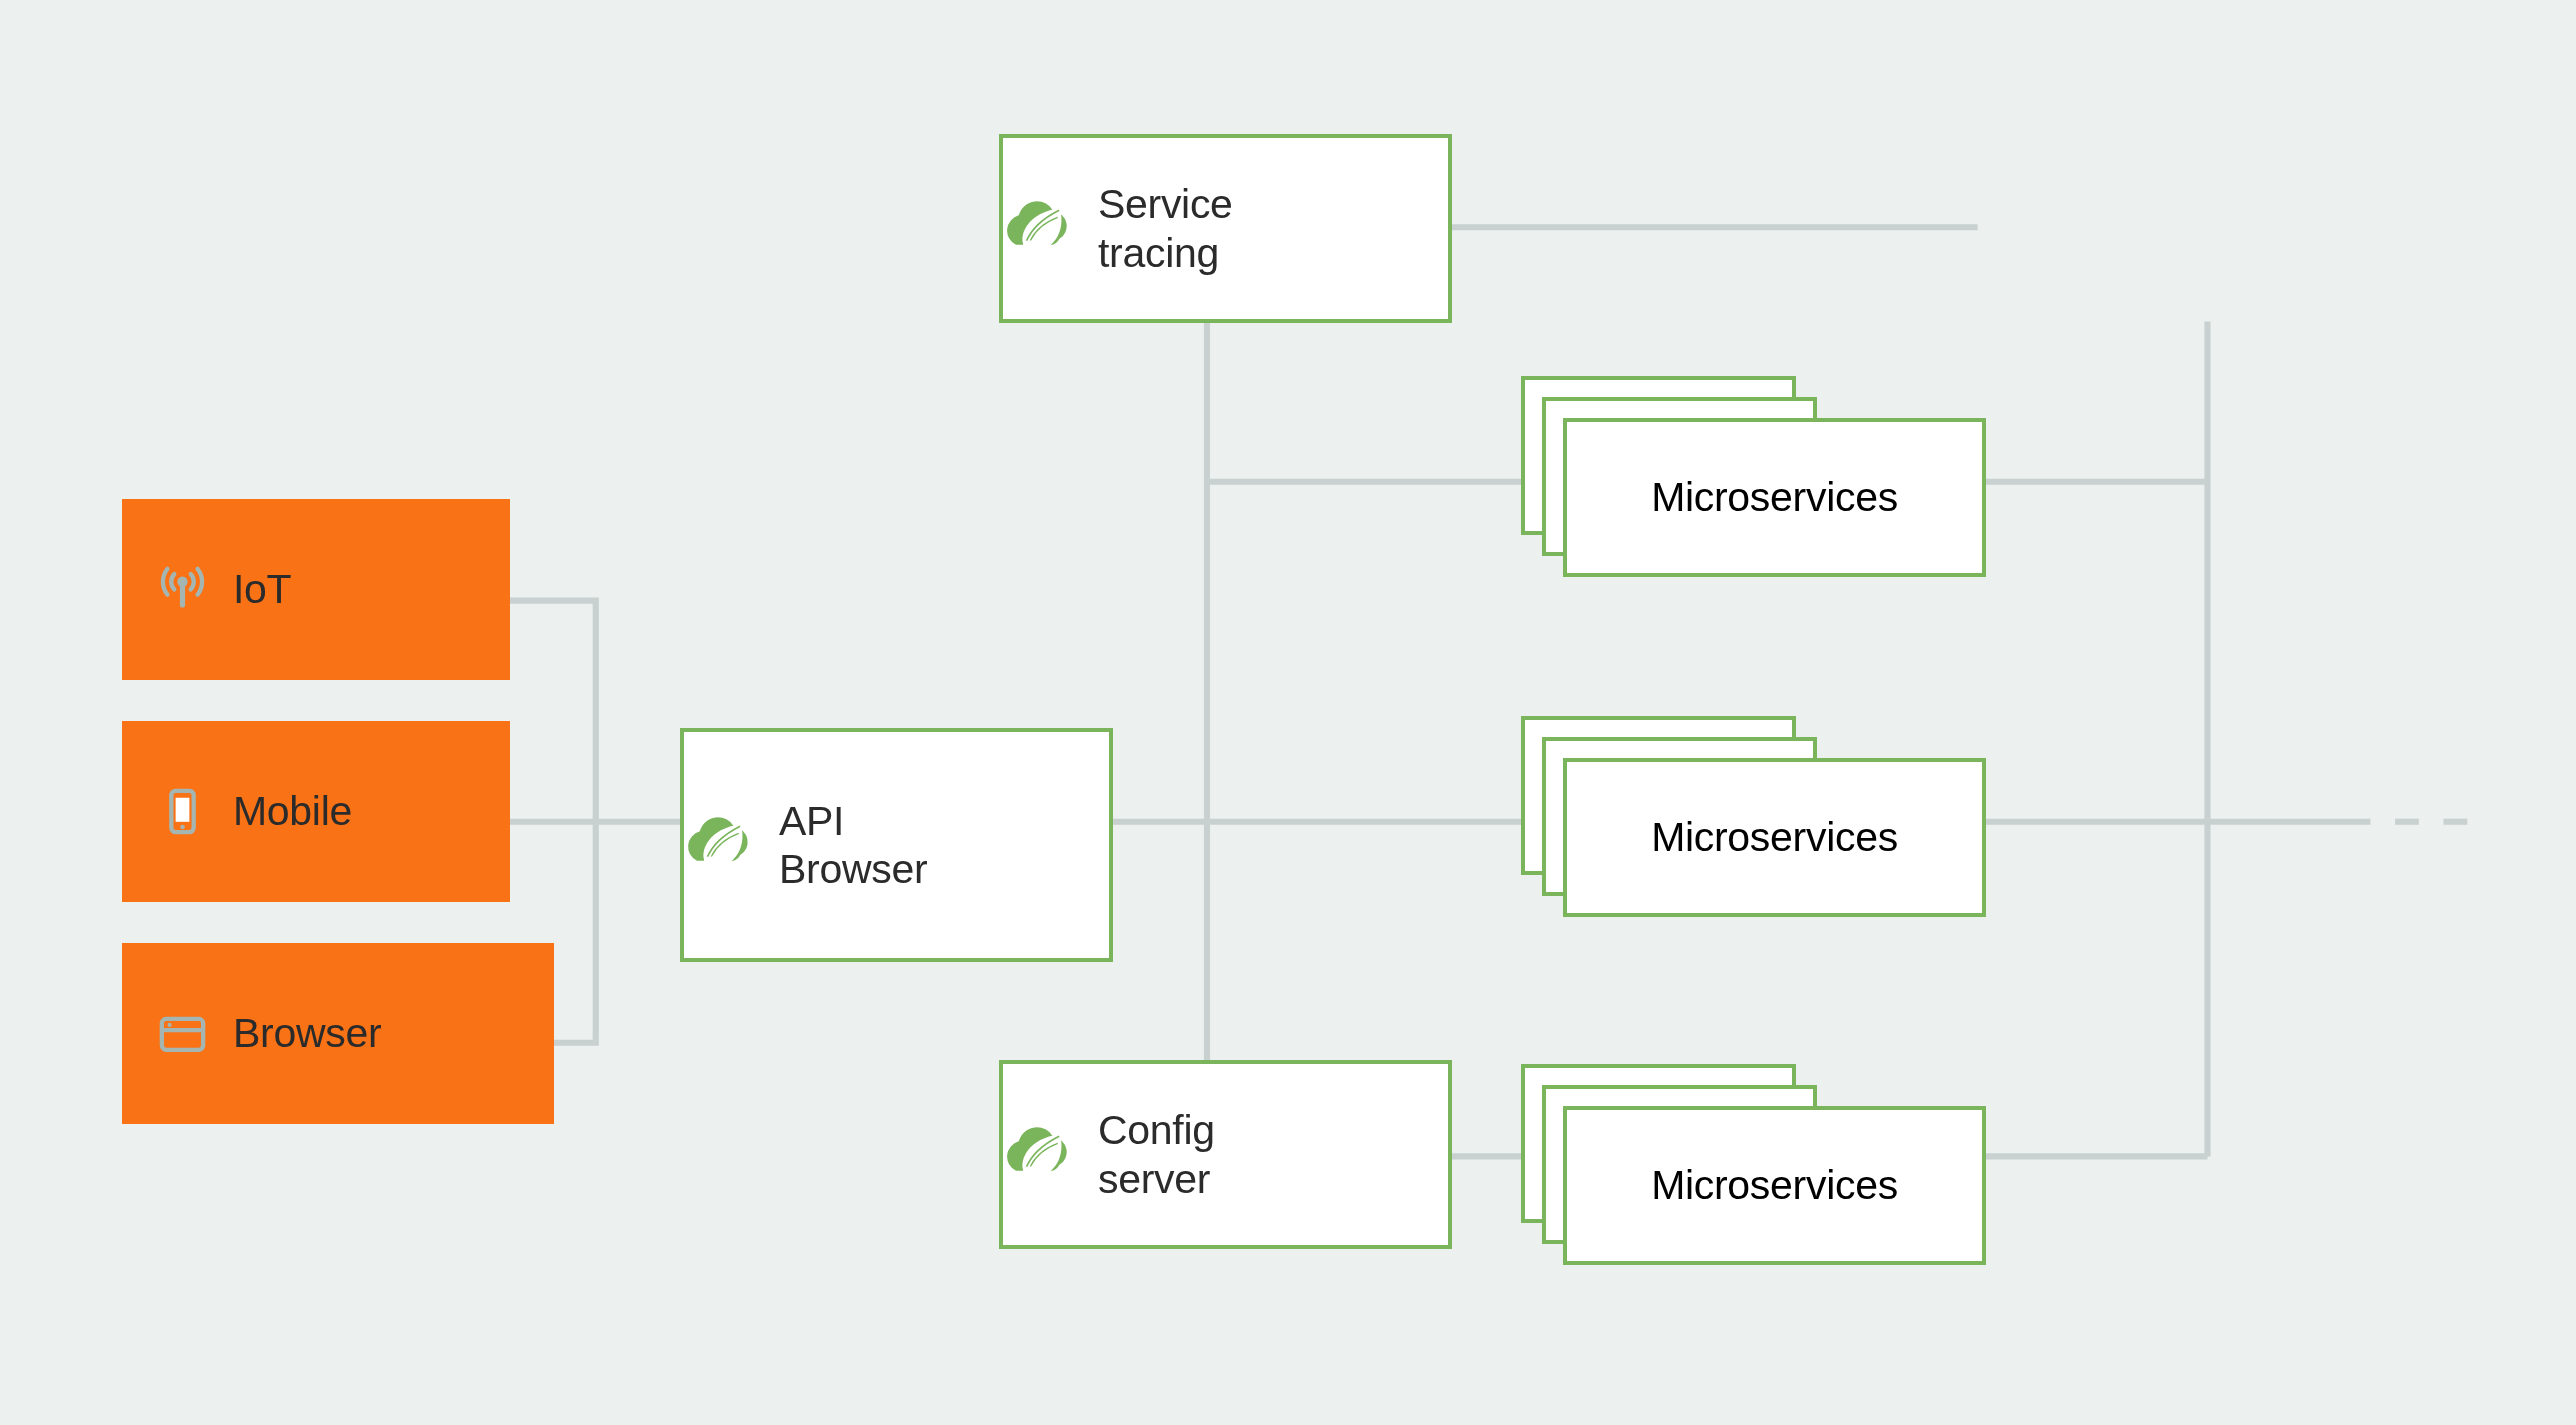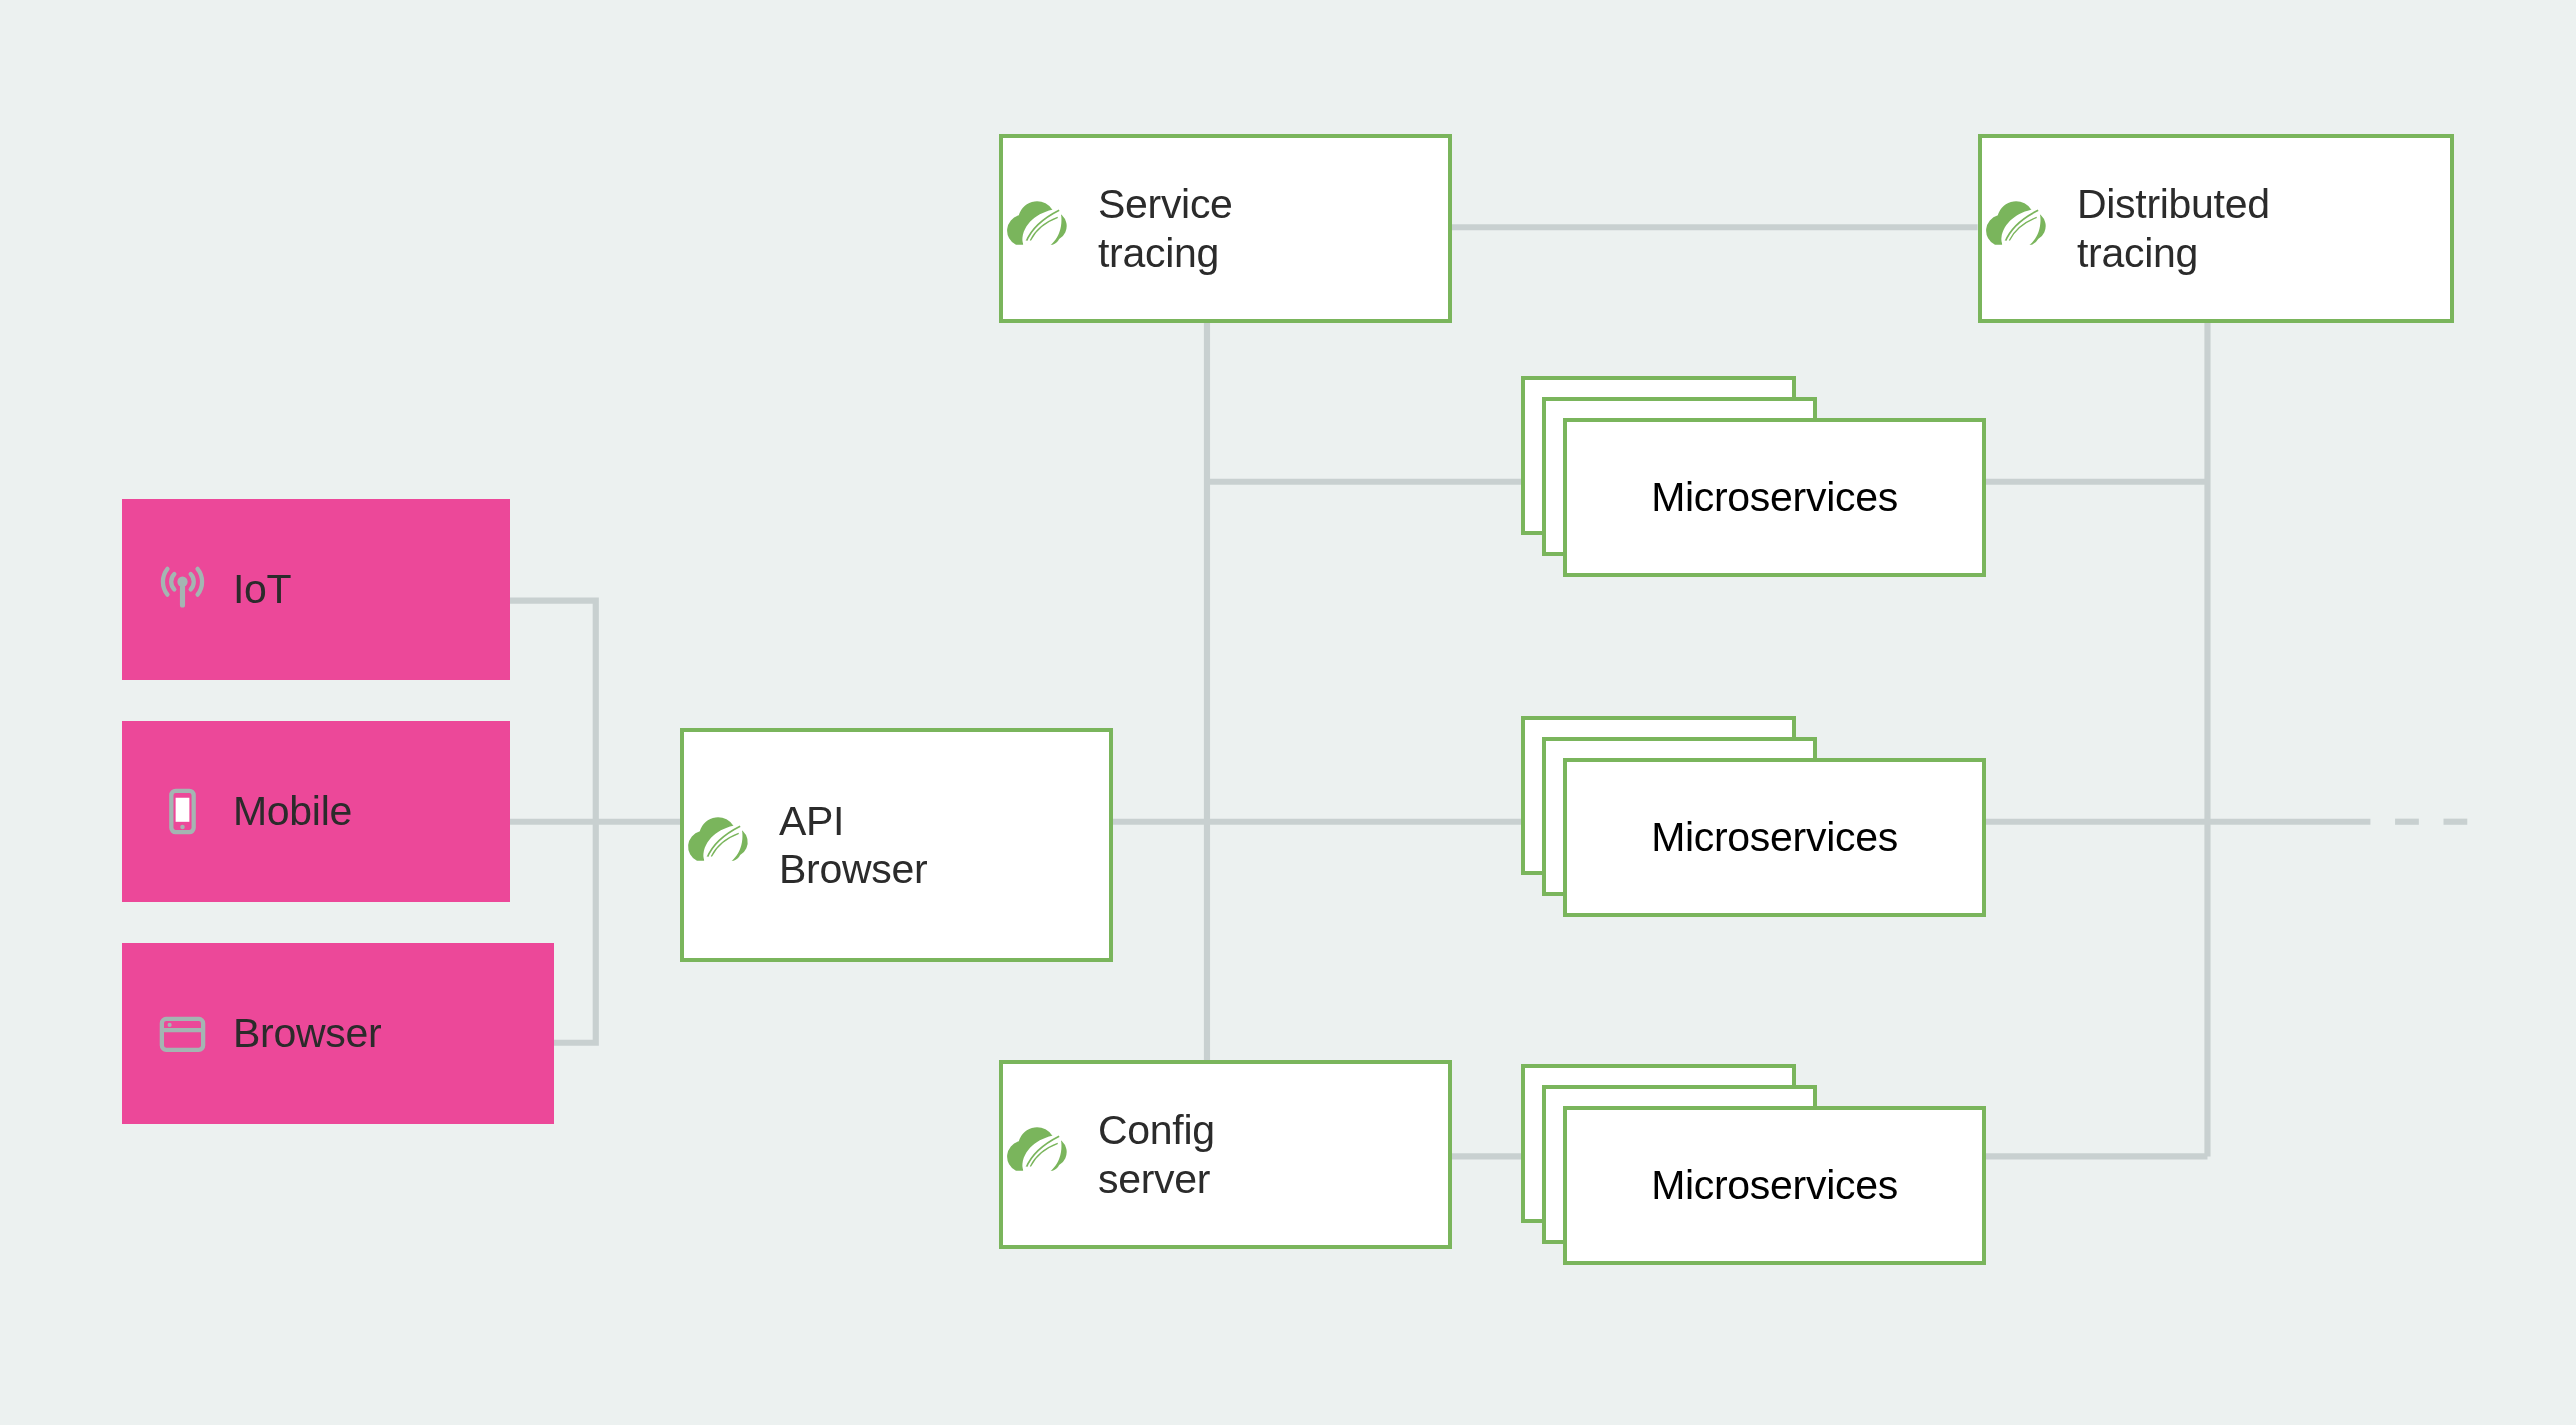--- a/index.html
+++ b/index.html
@@ -23,21 +23,21 @@
     left: 0;
     top: 0;
     width: 2576px;
     height: 1425px;
     pointer-events: none;
   }
 
   
   .client-box {
     position: absolute;
-    background: #ec4899;
+    background: #f97316;
     display: flex;
     align-items: center;
     box-sizing: border-box;
     padding-left: 33px;
     z-index: 5;
   }
   .client-icon {
     width: 55px;
     height: 55px;
     flex: 0 0 auto;
@@ -203,35 +203,20 @@
         <path d="M76 34 C 60 40 46 50 38 66" fill="none" stroke="#7ab55c" stroke-width="1.8"></path>
         <circle cx="32" cy="70" r="4.2" fill="#ffffff"></circle>
       </svg>
     </span>
     <span class="spring-label">
       <span>Service</span><br>
       <span>tracing</span>
     </span>
   </div>
 
-  <div class="spring-box" style="left:1978px; top:134px; width:476px; height:189px;">
-    <span class="spring-logo">
-      <svg viewBox="0 0 100 100" width="72" height="72">
-        <path d="M18 72 a22 22 0 0 1 4 -41 a26 26 0 0 1 48 -6 a21 21 0 0 1 8 39 a16 16 0 0 1 -9 8 z" fill="#7ab55c"></path>
-        <path d="M78 22 C 52 24 30 40 27 62 c -1 9 4 16 12 18 c 18 4 40 -12 42 -38 c 1 -9 -1 -16 -3 -20 z" fill="#ffffff"></path>
-        <path d="M78 24 C 58 34 40 48 32 68" fill="none" stroke="#7ab55c" stroke-width="2.4"></path>
-        <path d="M76 34 C 60 40 46 50 38 66" fill="none" stroke="#7ab55c" stroke-width="1.8"></path>
-        <circle cx="32" cy="70" r="4.2" fill="#ffffff"></circle>
-      </svg>
-    </span>
-    <span class="spring-label">
-      <span>Distributed</span><br>
-      <span>tracing</span>
-    </span>
-  </div>
 
   <div class="spring-box" style="left:999px; top:1060px; width:453px; height:189px;">
     <span class="spring-logo">
       <svg viewBox="0 0 100 100" width="72" height="72">
         <path d="M18 72 a22 22 0 0 1 4 -41 a26 26 0 0 1 48 -6 a21 21 0 0 1 8 39 a16 16 0 0 1 -9 8 z" fill="#7ab55c"></path>
         <path d="M78 22 C 52 24 30 40 27 62 c -1 9 4 16 12 18 c 18 4 40 -12 42 -38 c 1 -9 -1 -16 -3 -20 z" fill="#ffffff"></path>
         <path d="M78 24 C 58 34 40 48 32 68" fill="none" stroke="#7ab55c" stroke-width="2.4"></path>
         <path d="M76 34 C 60 40 46 50 38 66" fill="none" stroke="#7ab55c" stroke-width="1.8"></path>
         <circle cx="32" cy="70" r="4.2" fill="#ffffff"></circle>
       </svg>

